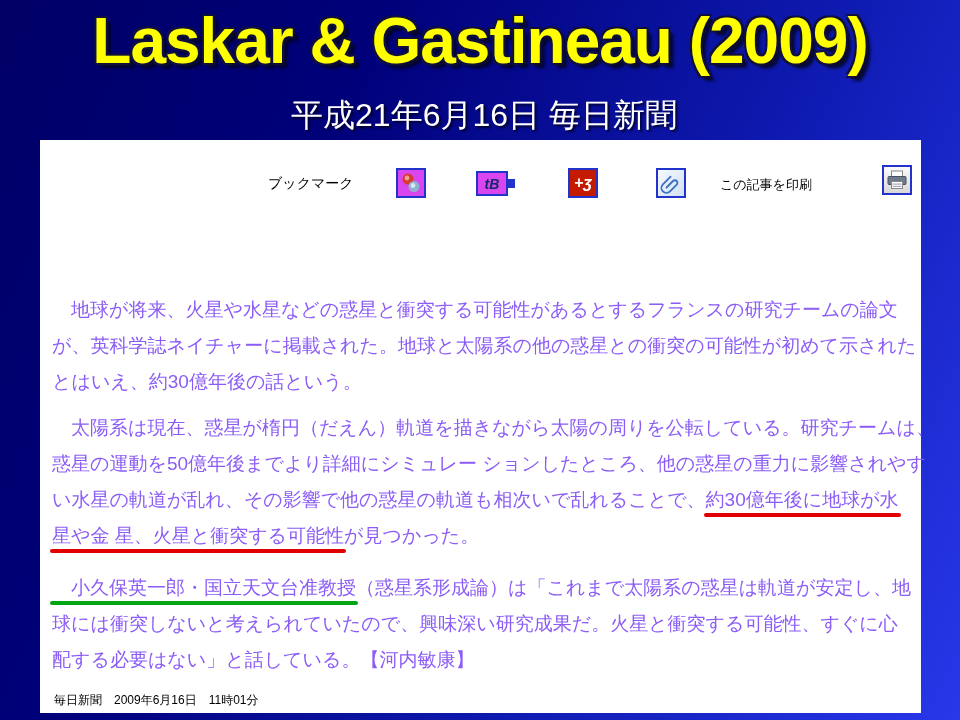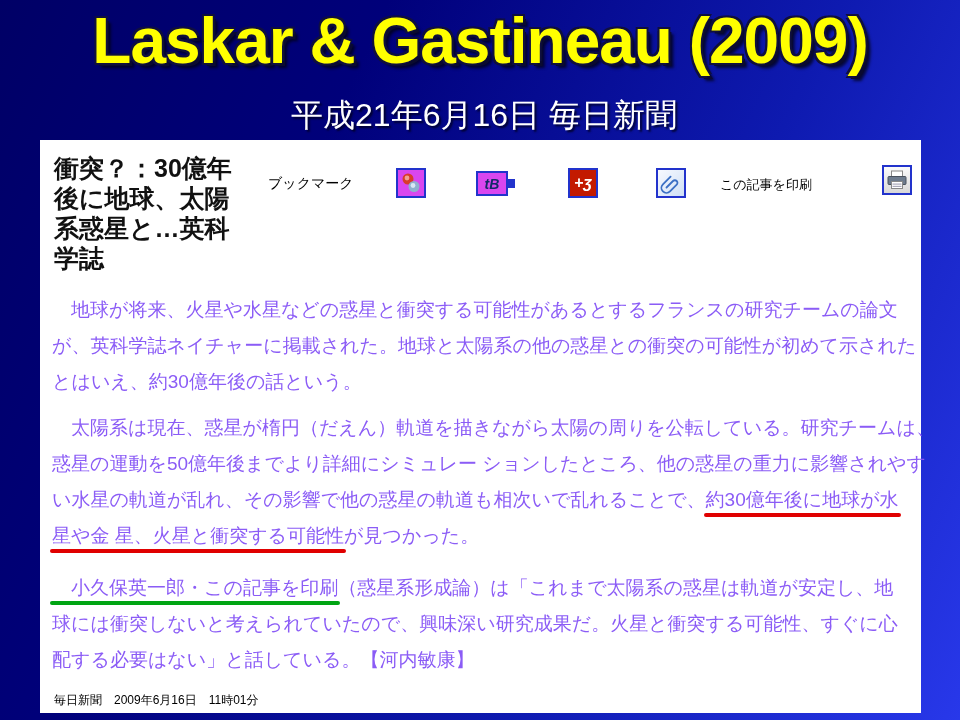--- a/index.html
+++ b/index.html
@@ -75,26 +75,20 @@
   .footer-line { position:absolute; left:14px; top:552px; font-size:12px; color:#000; }
 </style>
 </head>
 <body>
 
 <div class="slide-title">Laskar &amp; Gastineau (2009)</div>
 <div class="slide-subtitle">平成21年6月16日 毎日新聞</div>
 
 <div class="article-box">
 
-  <div class="headline">
-    <div class="line">衝突？：30億年</div>
-    <div class="line">後に地球、太陽</div>
-    <div class="line">系惑星と…英科</div>
-    <div class="line">学誌</div>
-  </div>
 
   <div class="toolbar-label">ブックマーク</div>
 
   <div class="icon-box" id="icon-social">
     <svg width="24" height="24" viewBox="0 0 24 24">
       <circle cx="9" cy="8" r="5.5" fill="#d93b2b"></circle>
       <circle cx="8" cy="7" r="2.4" fill="#f2a091"></circle>
       <circle cx="15" cy="15.5" r="5.5" fill="#8fb0cf"></circle>
       <circle cx="14" cy="14.5" r="2.4" fill="#d9e7f5"></circle>
     </svg>
@@ -139,21 +133,21 @@
     <div class="line">
       <span>い水星の軌道が乱れ、その影響で他の惑星の軌道も相次いで乱れることで、</span><span class="u-red">約30億年後に地球が水</span>
     </div>
     <div class="line">
       <span class="u-red">星や金 星、火星と衝突する可能性</span><span>が見つかった。</span>
     </div>
   </div>
 
   <div class="para" id="para3">
     <div class="line">
-      <span class="u-green">　小久保英一郎・この記事を印刷</span><span>（惑星系形成論）は「これまで太陽系の惑星は軌道が安定し、地</span>
+      <span class="u-green">　小久保英一郎・国立天文台准教授</span><span>（惑星系形成論）は「これまで太陽系の惑星は軌道が安定し、地</span>
     </div>
     <div class="line"><span>球には衝突しないと考えられていたので、興味深い研究成果だ。火星と衝突する可能性、すぐに心</span></div>
     <div class="line"><span>配する必要はない」と話している。【河内敏康】</span></div>
   </div>
 
   <div class="footer-line">毎日新聞　2009年6月16日　11時01分</div>
 
 </div>
 
 </body></html>

